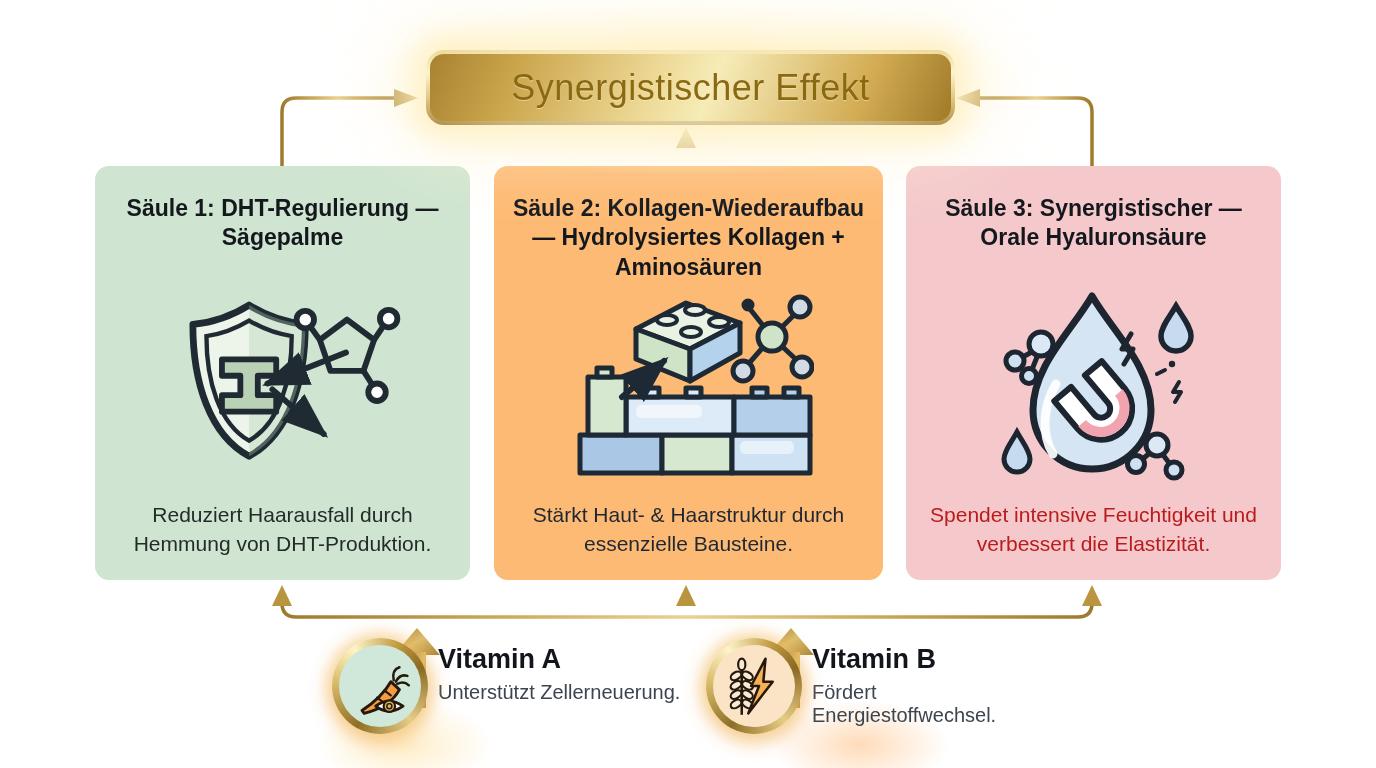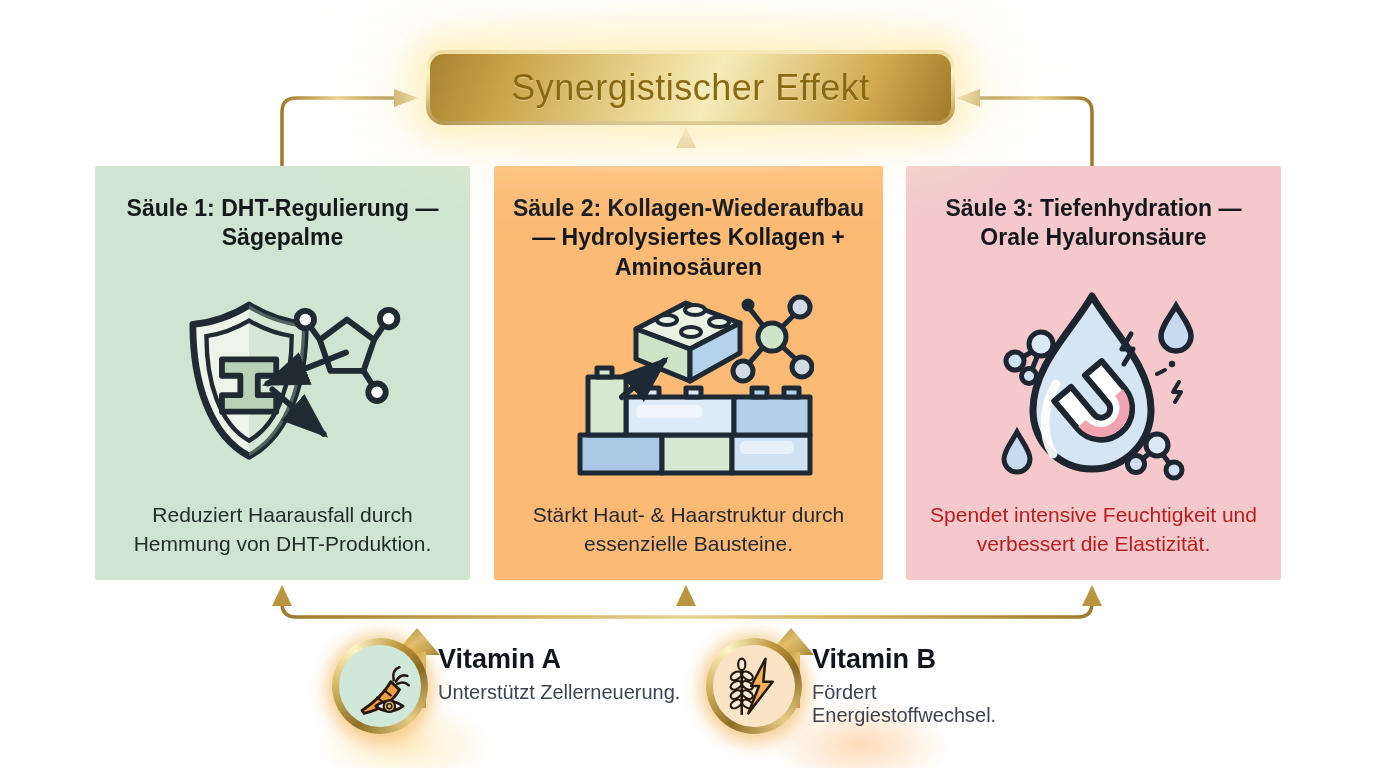--- a/index.html
+++ b/index.html
@@ -21,21 +21,21 @@
     width:100%;height:100%;border-radius:14px;
     background:linear-gradient(112deg,#a98231 0%,#caa44a 16%,#efdb9a 44%,#f6ecb8 54%,#d3ac54 82%,#a07a28 100%);
     display:flex;align-items:center;justify-content:center;
   }
   .banner-inner span{
     font-size:36px;font-weight:400;letter-spacing:.5px;color:#8a6913;
     text-shadow:0 1px 1px rgba(255,248,214,.5);
   }
 
   
-  .card{position:absolute;top:166px;height:414px;border-radius:2px;z-index:2;box-sizing:border-box;}
+  .card{position:absolute;top:166px;height:414px;border-radius:14px;z-index:2;box-sizing:border-box;}
   .card-1{left:95px;width:375px;background:#cfe5d1;}
   .card-2{left:494px;width:389px;background:#fdba74;}
   .card-3{left:906px;width:375px;background:#f5c9cc;}
   .card h2{
     margin:28px 14px 0 14px;text-align:center;
     font-size:23px;line-height:1.28;font-weight:700;color:#14181d;
   }
   .card .icon-wrap{
     position:absolute;left:0;right:0;top:118px;height:200px;
     display:flex;align-items:center;justify-content:center;
@@ -192,21 +192,21 @@
           <circle cx="238" cy="78" r="10" fill="#d2dbe4"></circle>
           <circle cx="179" cy="82" r="10" fill="#d2dbe4"></circle>
           <circle cx="184" cy="16" r="4" fill="#1e2936"></circle>
         </g>
       </svg>
     </div>
     <p>Stärkt Haut- &amp; Haarstruktur durch essenzielle Bausteine.</p>
   </div>
 
   <div class="card card-3">
-    <h2>Säule 3: Tiefenhydration — Orale Hyaluronsäure</h2>
+    <h2>Säule 3: Synergistischer — Orale Hyaluronsäure</h2>
     <div class="icon-wrap">
       <svg width="230" height="200" viewBox="0 0 230 200">
         <path d="M113,12 C134,48 172,82 172,126 a59,59 0 1 1 -118,0 C54,82 92,48 113,12 Z" fill="#d6e5f4" stroke="#1c2530" stroke-width="7" stroke-linejoin="round"></path>
         <path d="M77,100 C64,122 62,150 74,170" stroke="#ffffff" stroke-width="9" fill="none" stroke-linecap="round" opacity="0.92"></path>
         <g transform="rotate(-40 116 122)">
           <path d="M88,92 h22 v36 a9,9 0 0 0 18,0 v-36 h22 v36 a31,31 0 0 1 -62,0 z" fill="#ffffff" stroke="#1c2530" stroke-width="6" stroke-linejoin="round"></path>
           <path d="M95,127 a24,24 0 0 0 48,0" stroke="#f1a3b0" stroke-width="10" fill="none"></path>
         </g>
         <g stroke="#1c2530" fill="none" stroke-linejoin="round" stroke-linecap="round">
           <path d="M152,50 l-9,15 h11 l-9,15" stroke-width="5"></path>

